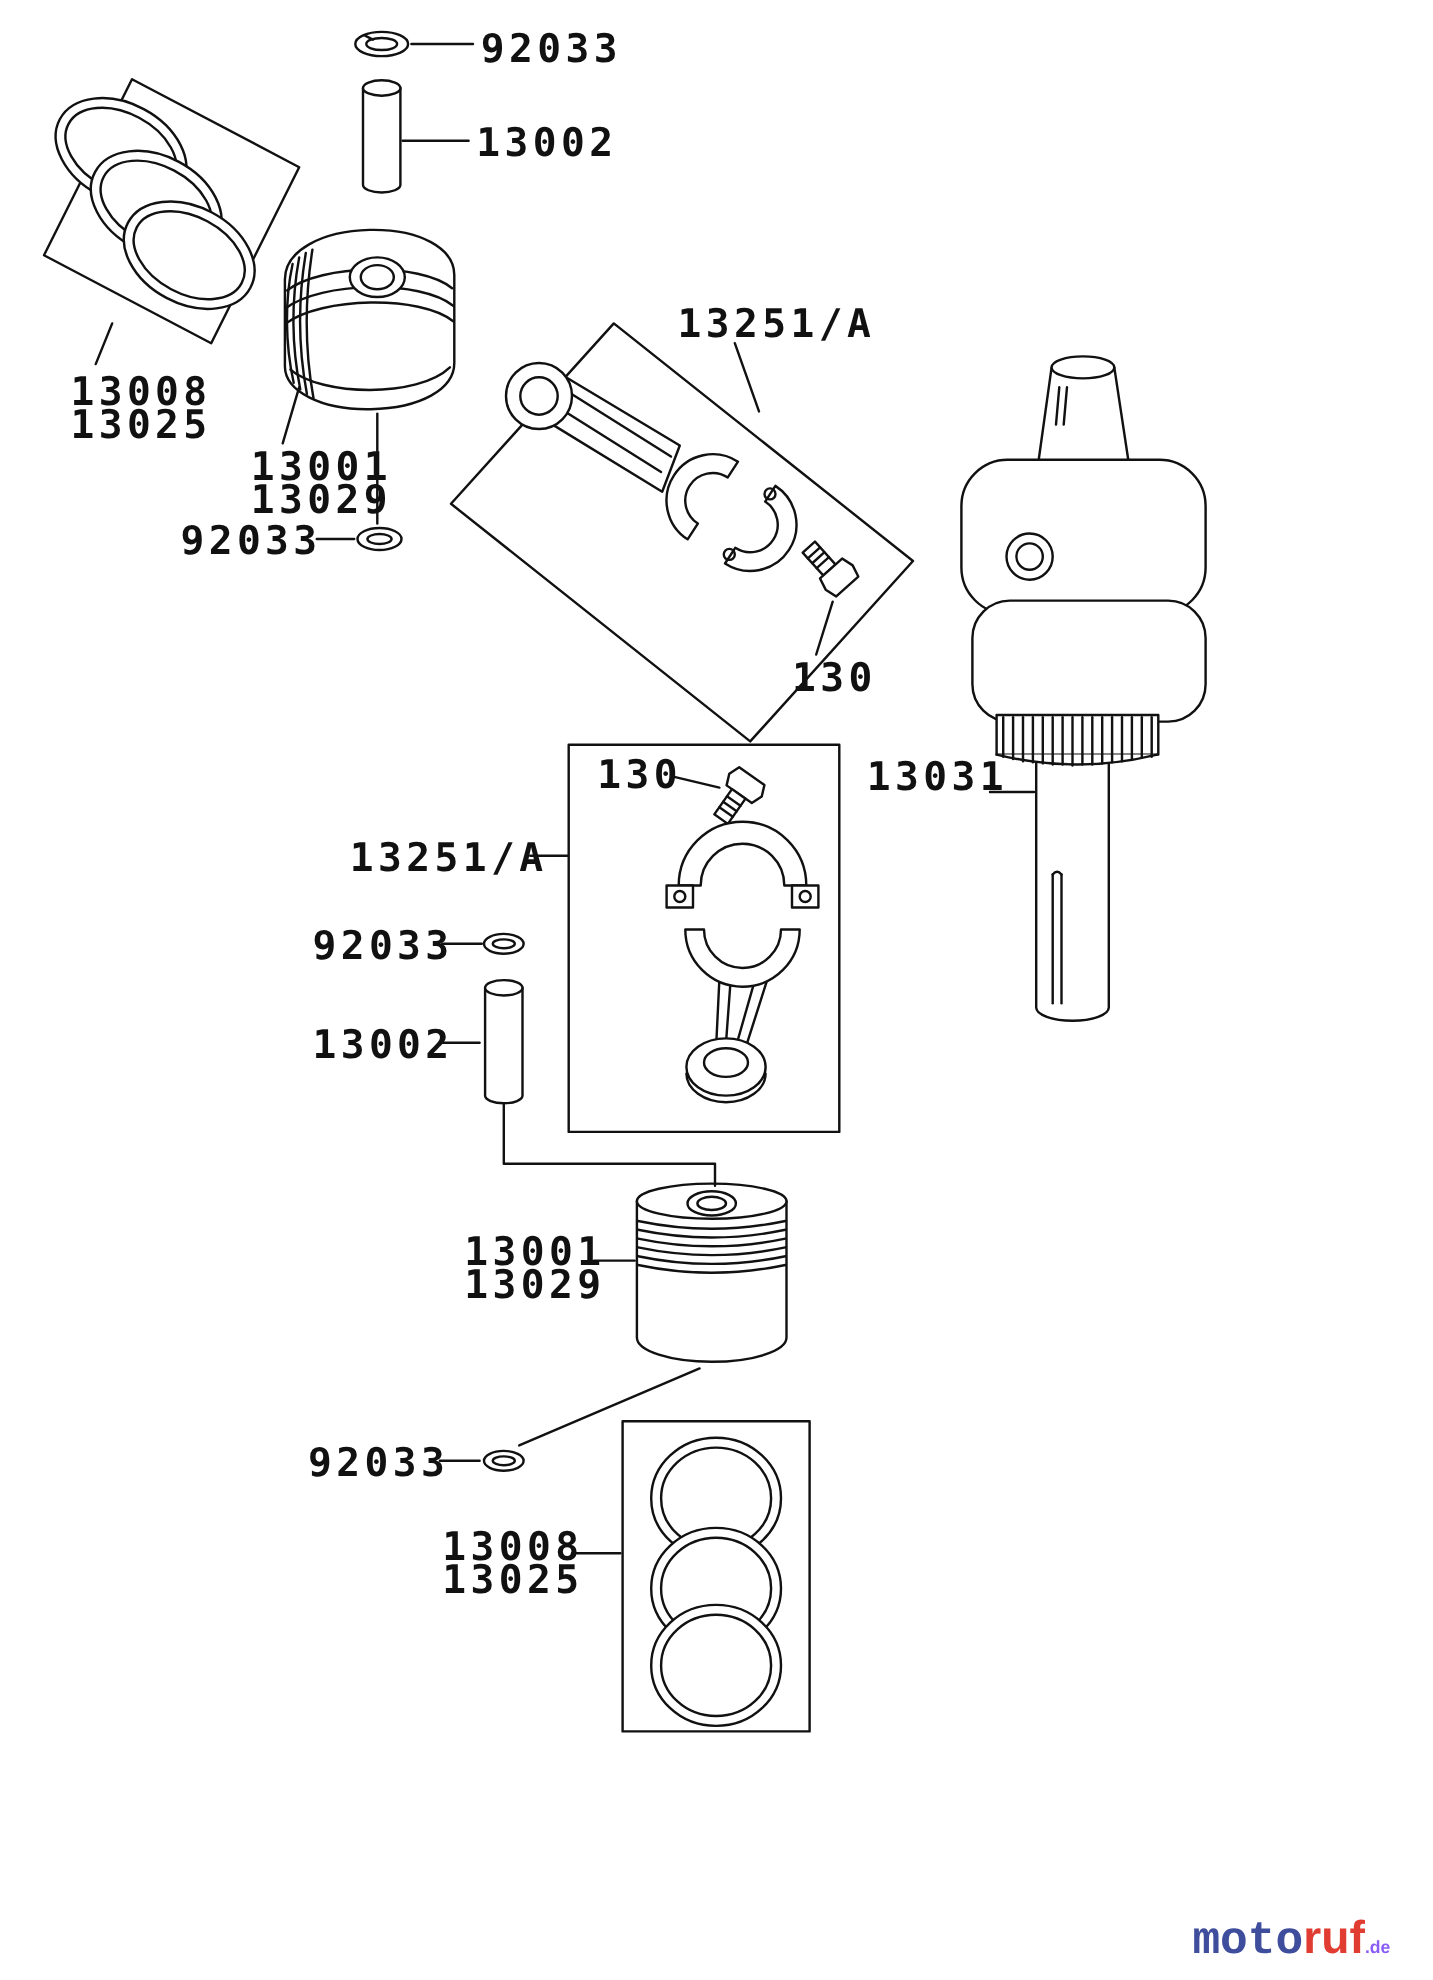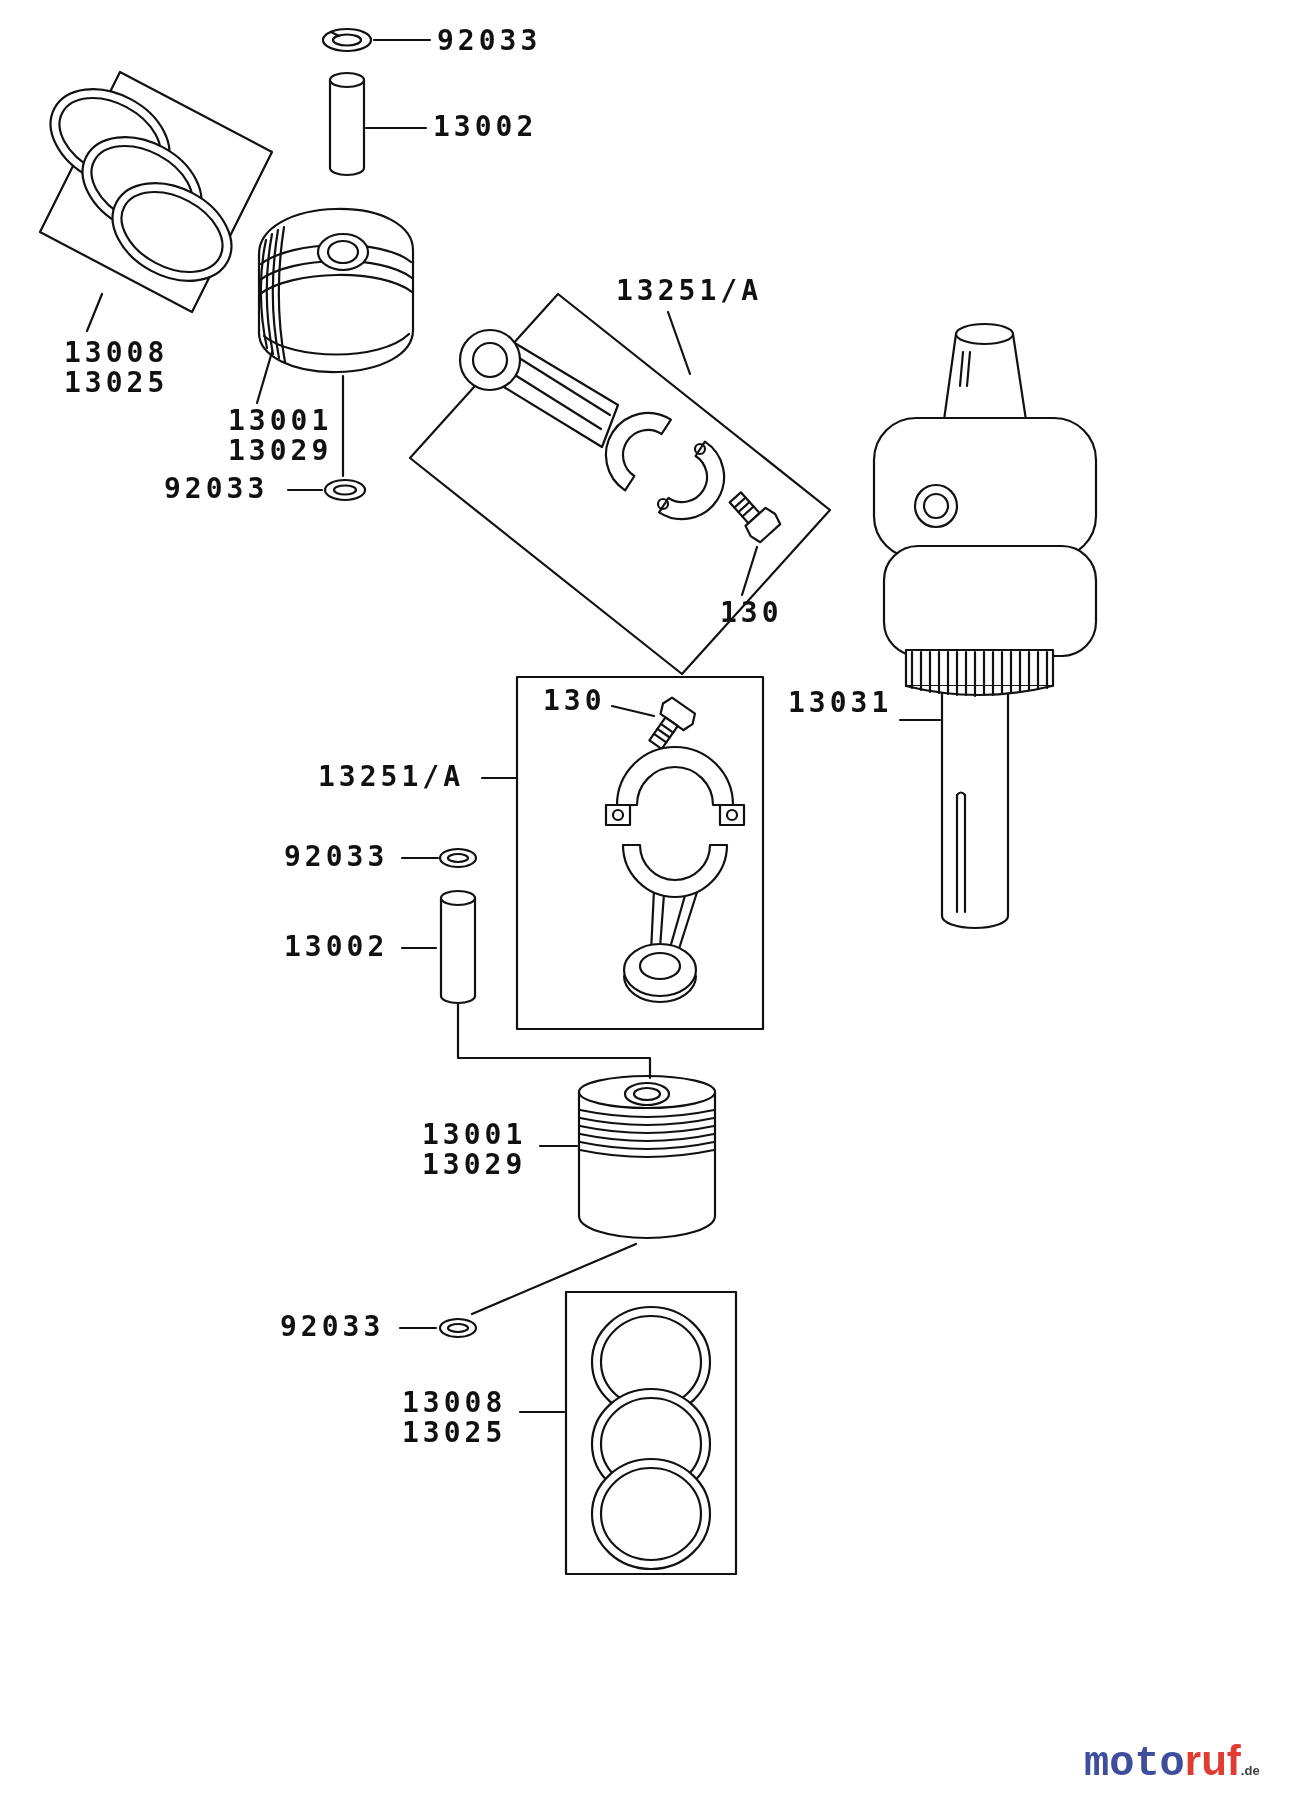--- a/index.html
+++ b/index.html
@@ -10,41 +10,41 @@
     height: 1800px;
     background: #ffffff;
     overflow: hidden;
     font-family: "DejaVu Sans", sans-serif;
   }
   .diagram-svg { position: absolute; left: 0; top: 0; }
   .lbl {
     position: absolute;
     font-family: "DejaVu Sans Mono", "Liberation Mono", monospace;
     font-weight: 700;
-    font-size: 28px;
+    font-size: 36px;
     letter-spacing: 4px;
     color: #111111;
     white-space: nowrap;
     line-height: 1.05;
   }
   .logo {
     position: absolute;
     left: 1084px;
     top: 1740px;
     font-family: "Liberation Sans", sans-serif;
     font-weight: 700;
     font-size: 42px;
     line-height: 1;
     text-decoration: none;
     white-space: nowrap;
     cursor: pointer;
   }
   .logo-main   { color: #3f4e9c; font-family: Liberation Mono, monospace; }
   .logo-accent { color: #e03c31; margin-top: 24px; }
-  .logo-tld    { color: #404040; font-size: 13px; }
+  .logo-tld    { color: #8b5cf6; font-size: 16px; }
 </style>
 </head>
 <body>
 
 <div class="stage">
 
   <svg class="diagram-svg" width="1303" height="1800" viewBox="0 0 1303 1800">
     <g stroke="#111111" stroke-width="2.2" fill="none" stroke-linecap="round" stroke-linejoin="round">
 
       <g>

